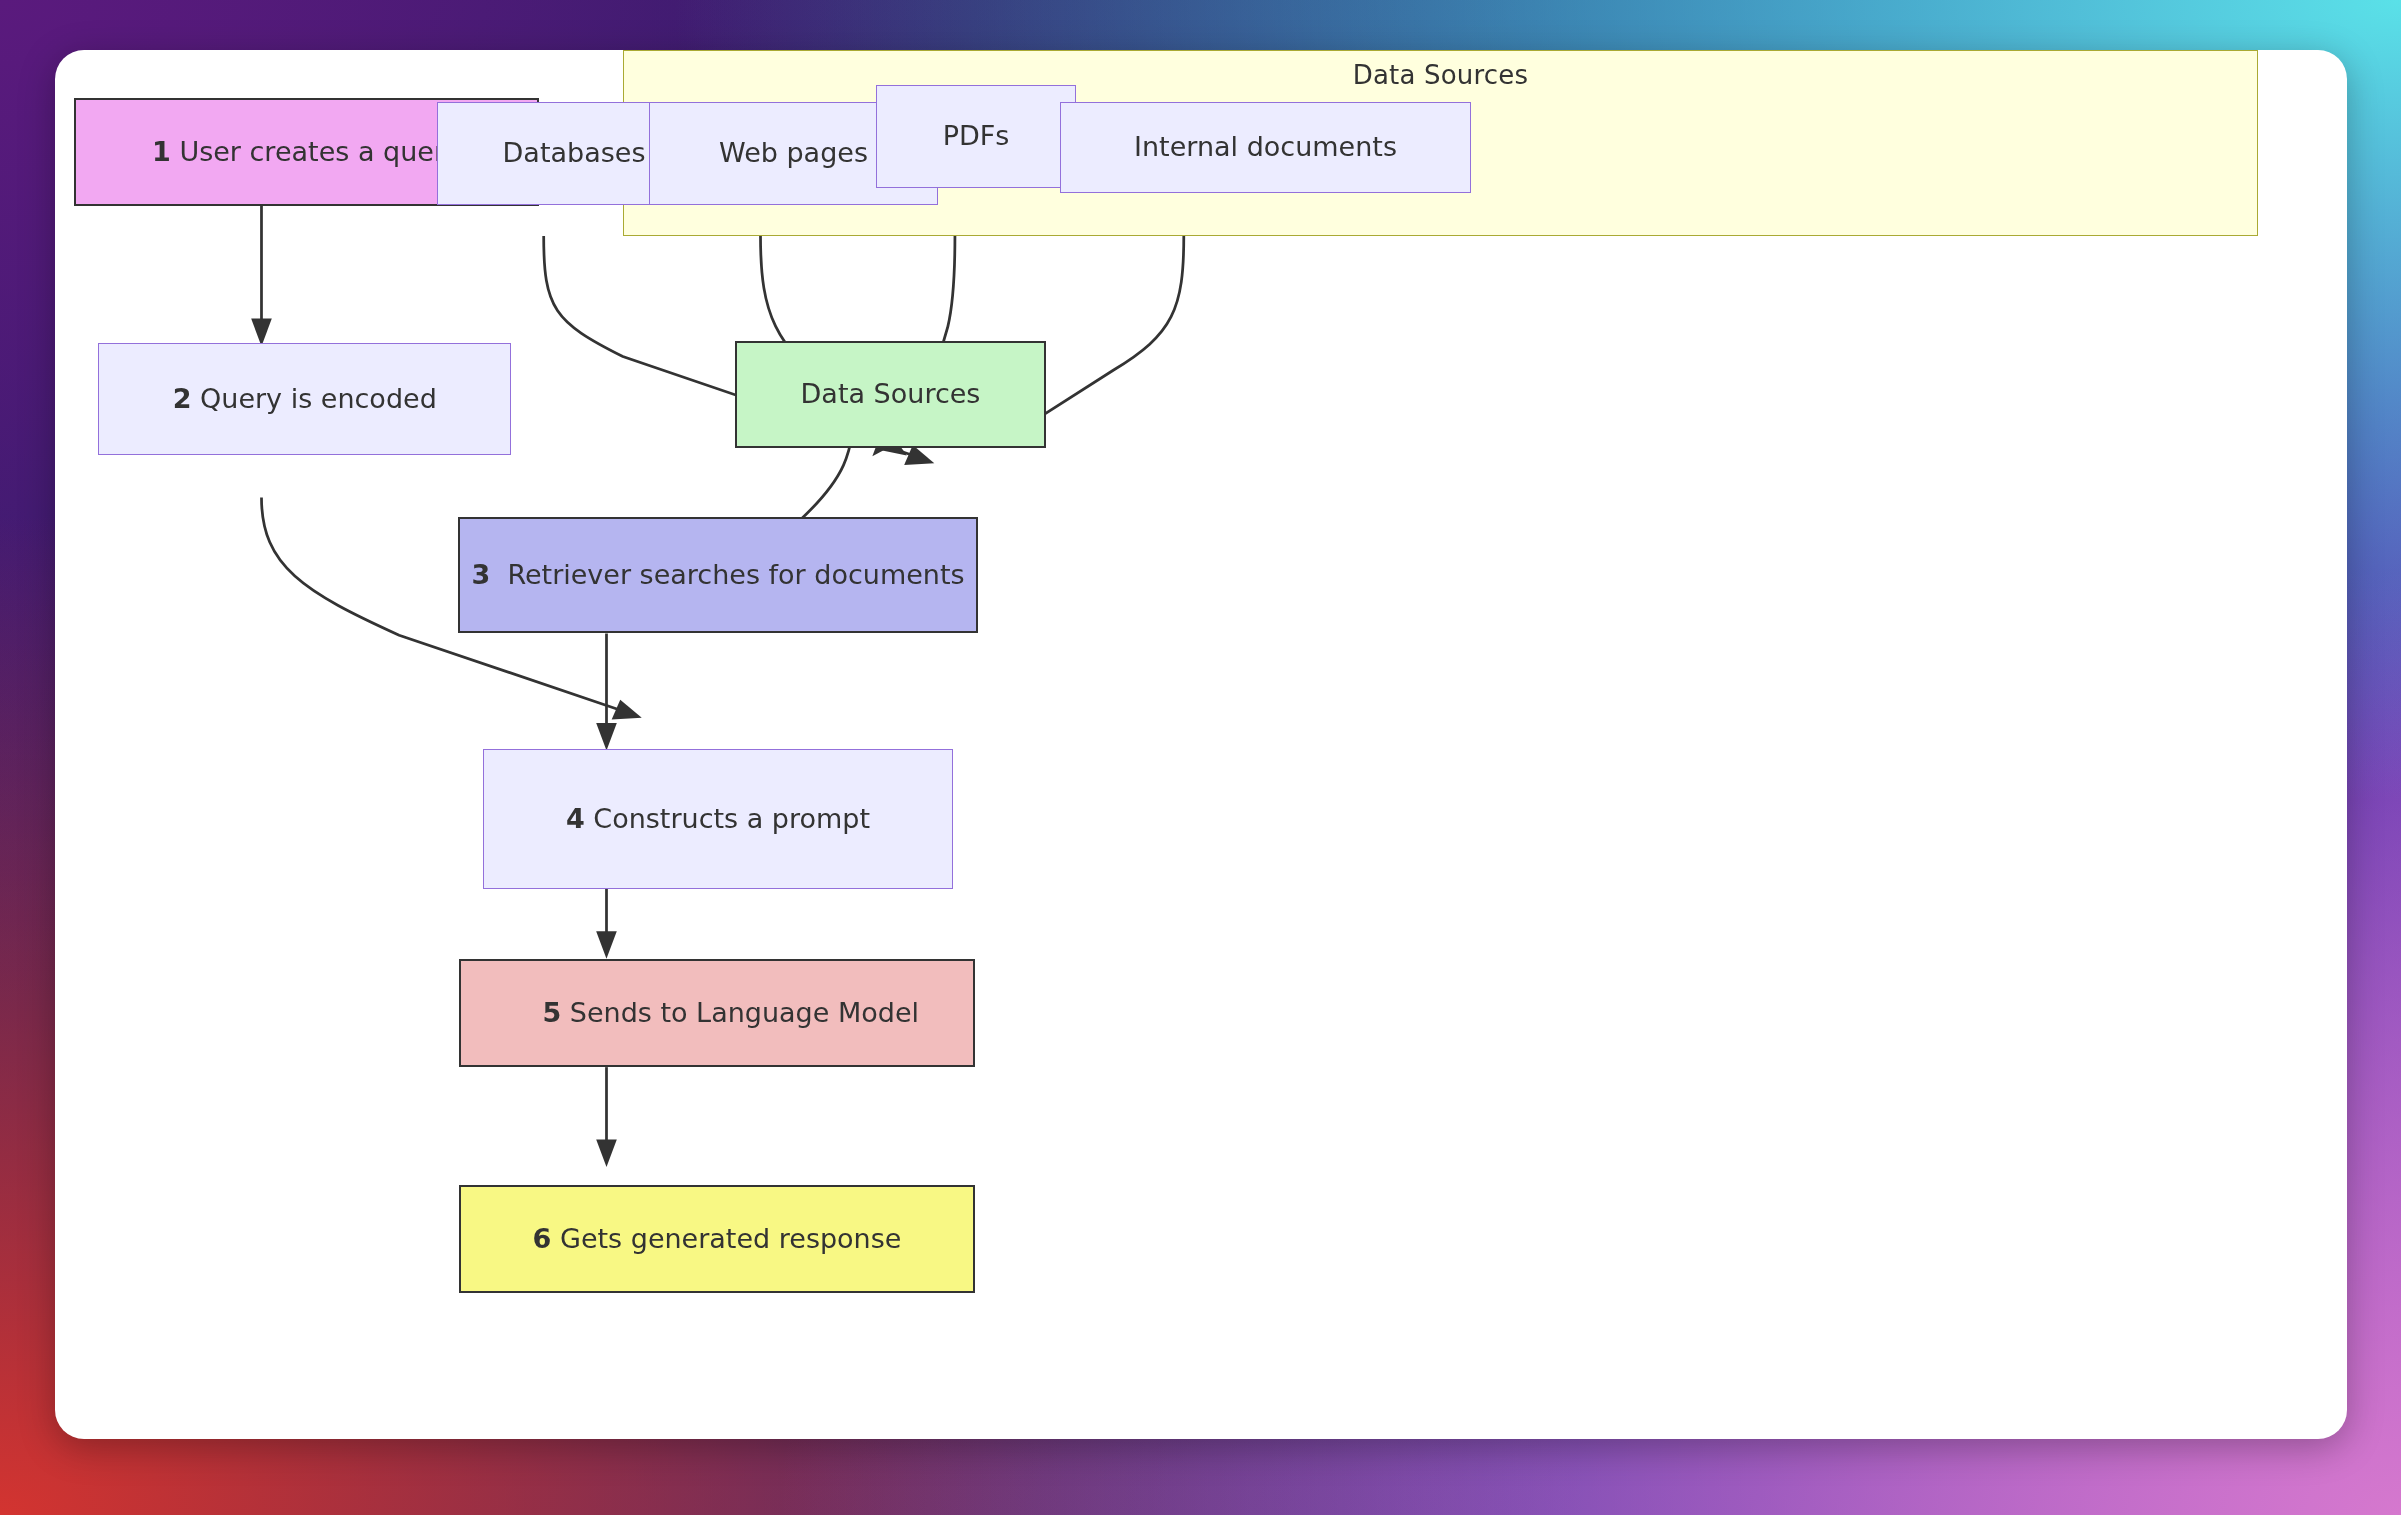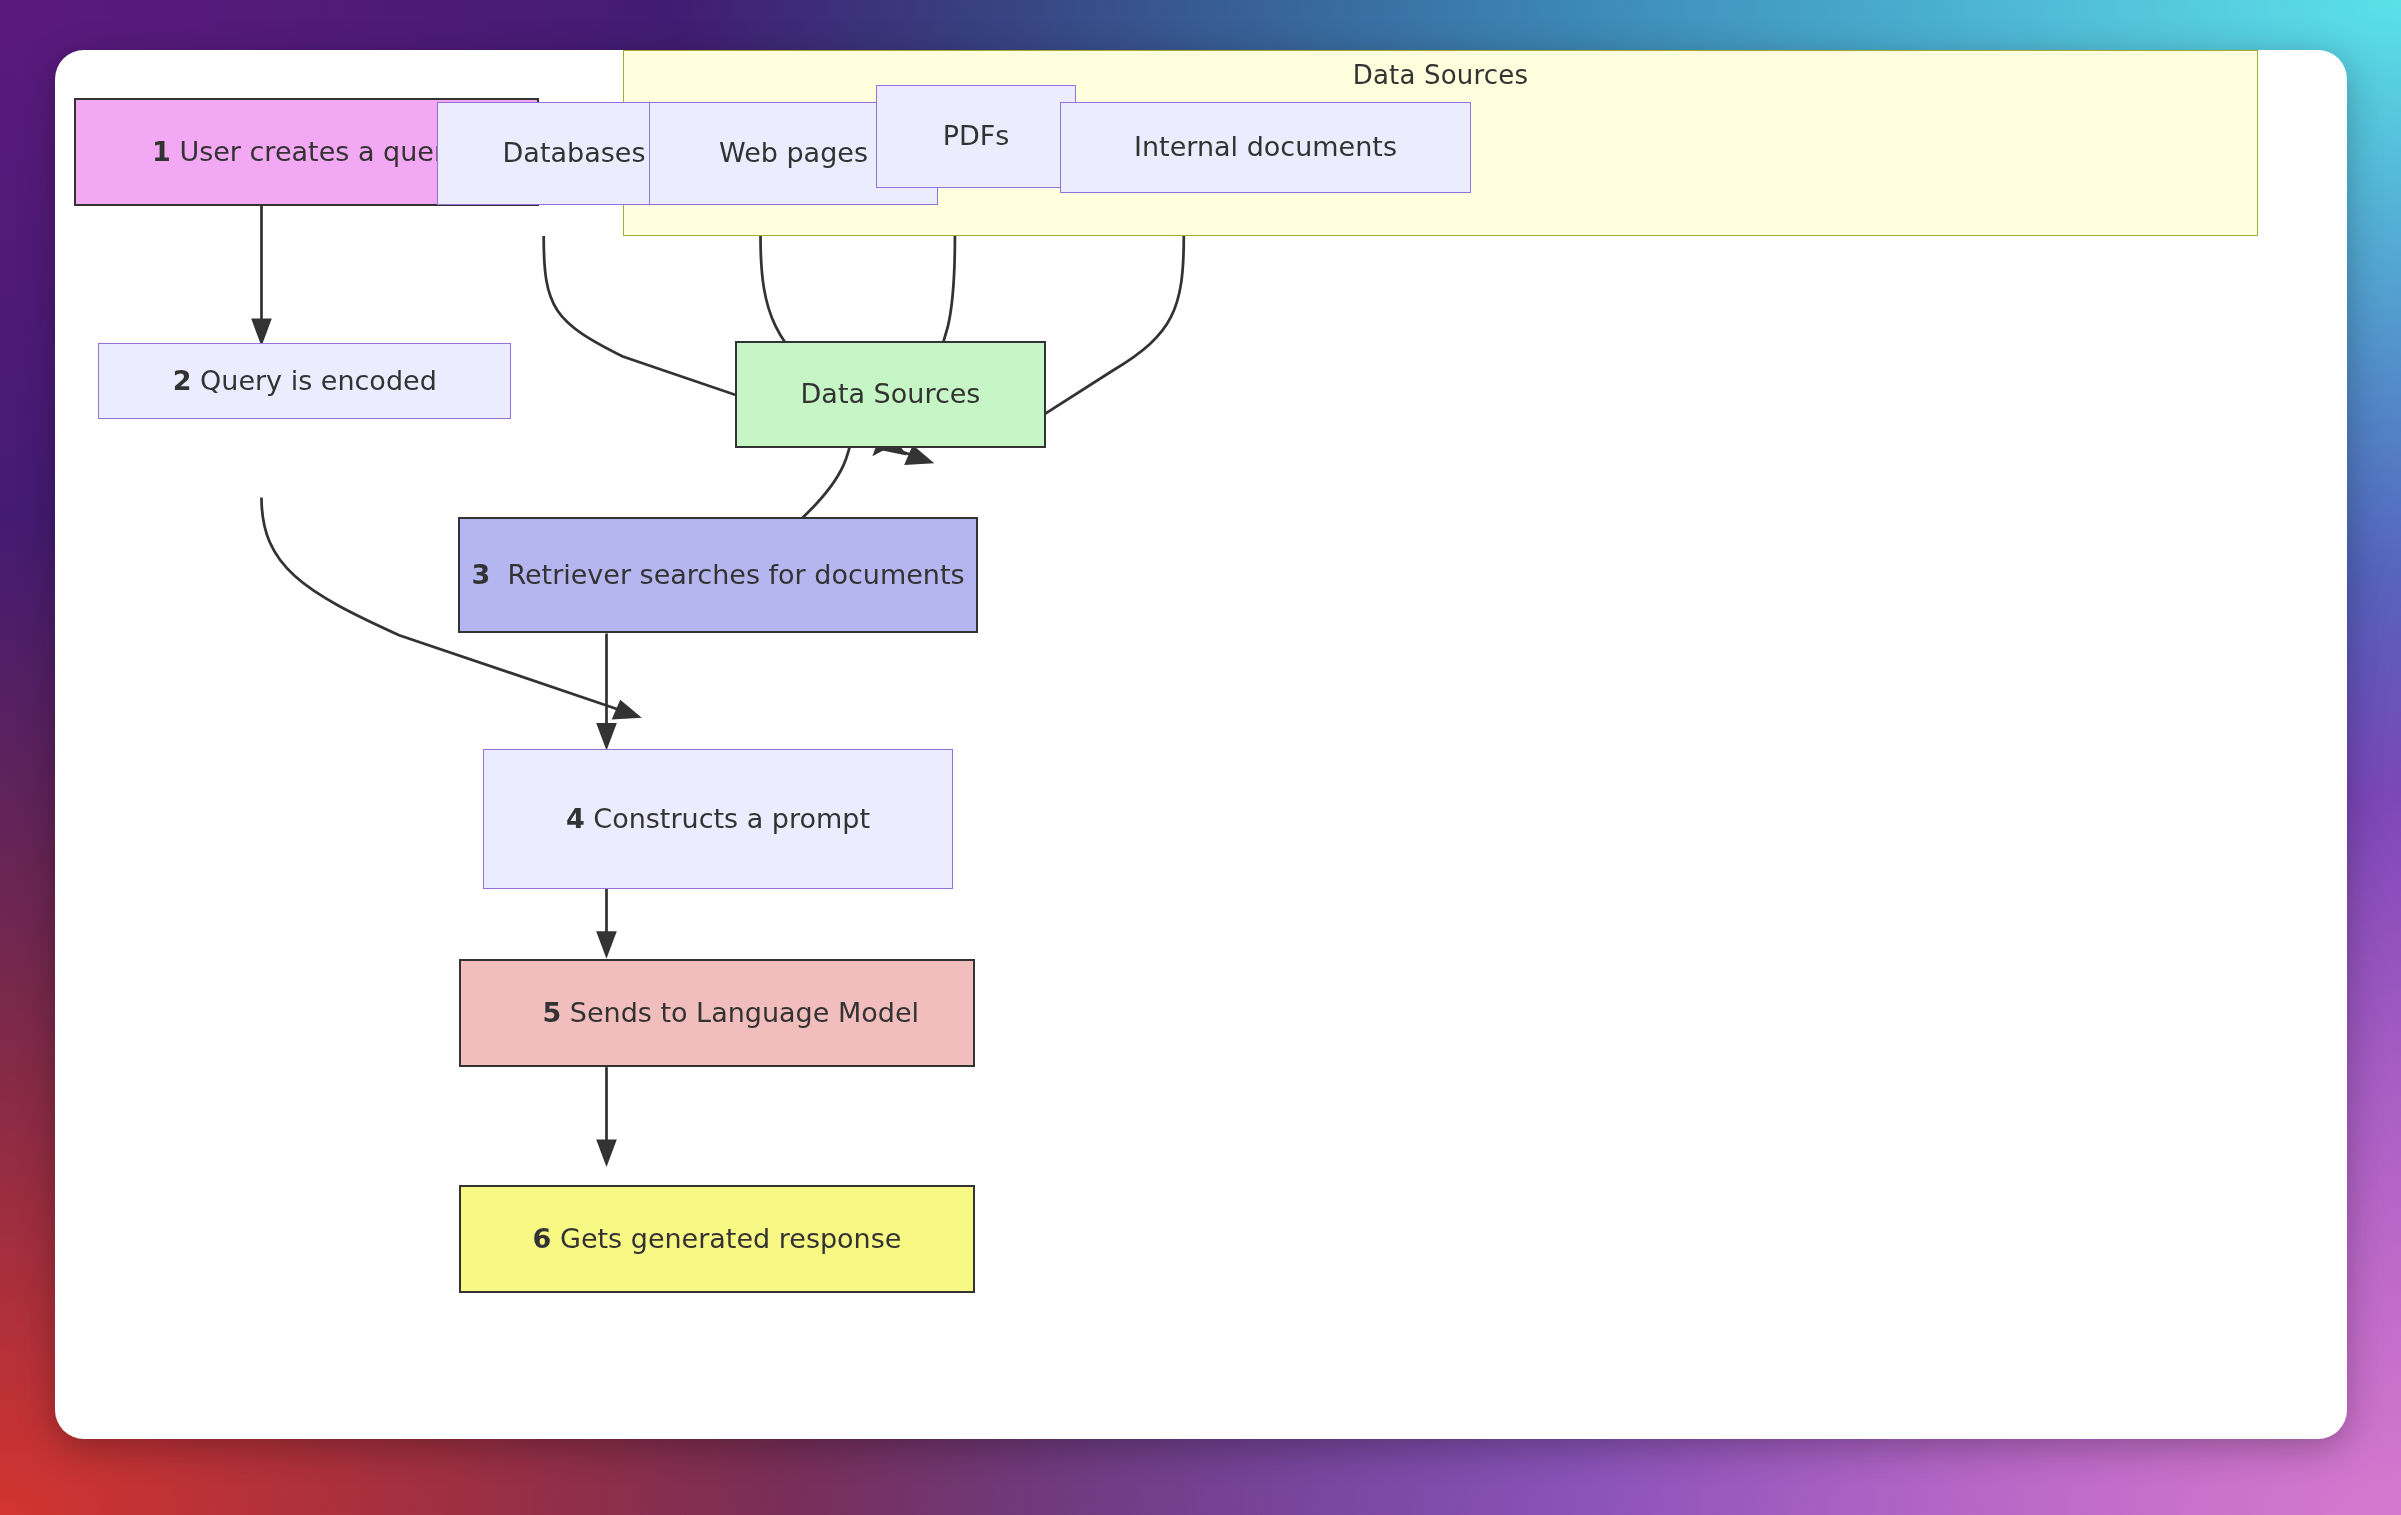--- a/index.html
+++ b/index.html
@@ -166,21 +166,21 @@
     </div>
 
     <div class="node n-lavender" style="left:821px; top:35px; width:200px; height:103px;">
       <span>PDFs</span>
     </div>
 
     <div class="node n-lavender" style="left:965px; top:52px; width:411px; height:91px;margin-left:40px;">
       <span>Internal documents</span>
     </div>
 
-    <div class="node n-lavender" style="left:43px; top:293px; width:413px; height:76px;padding-left:9px;">
+    <div class="node n-lavender" style="left:43px; top:293px; width:413px; height:112px;padding-left:9px;">
       <span><b>2</b>&nbsp;<span>Query is encoded</span></span>
     </div>
 
     <div class="node n-green" style="left:680px; top:291px; width:311px; height:107px;">
       <span>Data Sources</span>
     </div>
 
     <div class="node n-periwin" style="left:403px; top:467px; width:299px; height:116px; width:520px;">
       <span><b>3</b>&nbsp;&nbsp;<span>Retriever searches for documents</span></span>
     </div>

